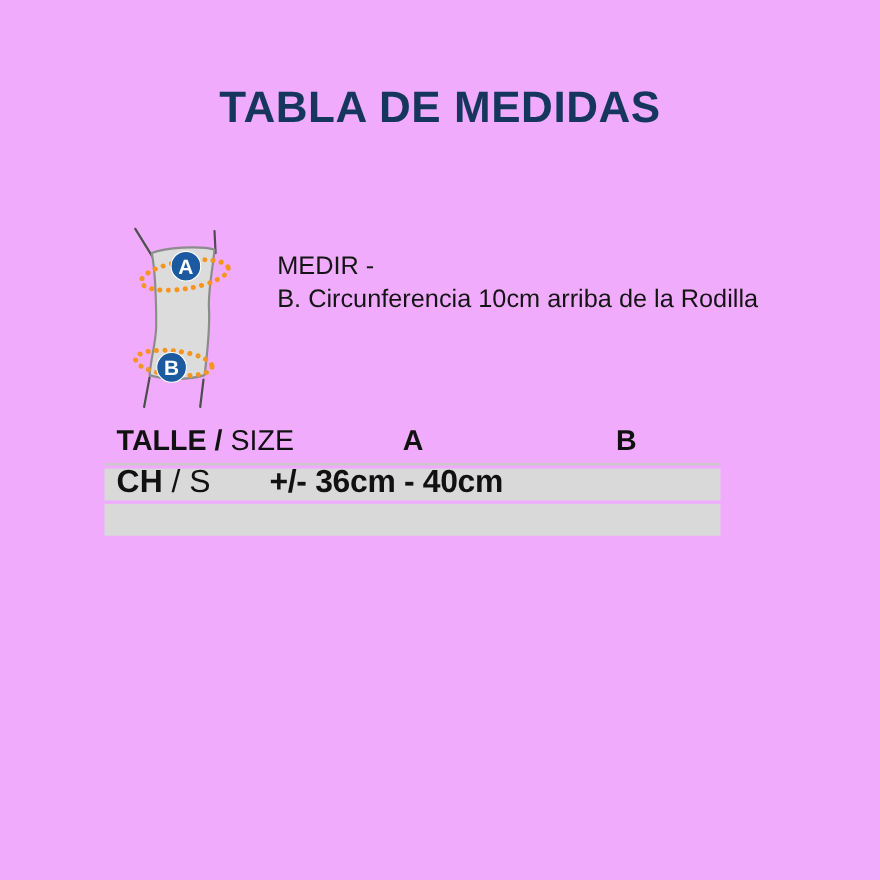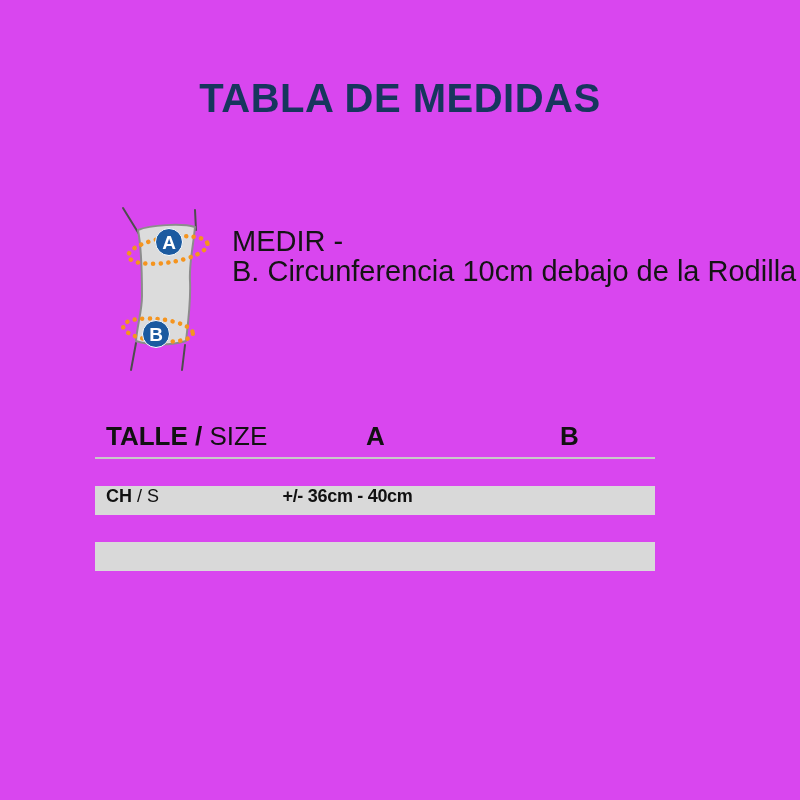--- a/index.html
+++ b/index.html
@@ -4,21 +4,21 @@
 <style>
   * { margin:0; padding:0; box-sizing:border-box; }
   html,body { width:800px; height:800px; }
   body {
     background:#ffffff;
     font-family:"Liberation Sans", sans-serif;
     color:#111111;
     position:relative;
     overflow:hidden;
   }
-  .page { position:absolute; inset:0; background:#d946ef; }
+  .page { position:absolute; inset:0; background:#f0abfc; }
 
   
   .title {
     position:absolute;
     top:76px; left:0; width:100%;
     text-align:center;
     font-size:40px;
     font-weight:bold;
     letter-spacing:0.5px;
     color:#17365d;
@@ -28,50 +28,50 @@
   .diagram { position:absolute; left:96px; top:186px; width:135px; height:192px; }
   .leg-line { stroke:#4d4d4d; stroke-width:2; stroke-linecap:round; fill:none; }
   .brace { fill:#dcdcdc; stroke:#8c8c8c; stroke-width:2; stroke-linejoin:round; }
   .dots { fill:none; stroke:#f5941e; stroke-width:4.5; stroke-linecap:round; stroke-dasharray:0.1 7.5; }
   .marker-circle { fill:#1b5aa0; stroke:#ffffff; stroke-width:1; }
   .marker-letter { fill:#ffffff; font-size:19px; font-weight:bold; text-anchor:middle; font-family:"Liberation Sans", sans-serif; }
 
   
   .instructions {
     position:absolute;
-    left:232px; top:226px;
-    font-size:29px;
+    left:252px; top:226px;
+    font-size:23px;
     line-height:30px;
     color:#141414;
   }
 
   
-  .size-table { position:absolute; left:95px; top:427px; width:560px; }
+  .size-table { position:absolute; left:95px; top:391px; width:560px; }
   .thead {
     display:flex;
     align-items:flex-end;
     height:32px;
     padding-bottom:5px;
     border-bottom:2px solid #c9c9c9;
     font-size:26px;
   }
   .col-size { width:150px; padding-left:11px; white-space:nowrap; }
   .col-a { width:205px; text-align:center; }
   .col-b { width:205px; text-align:center; }
   .bold { font-weight:bold; }
   .reg { font-weight:normal; }
   .thead .hdr-a { position:relative; left:28px; font-weight:bold; }
   .thead .hdr-b { position:relative; left:17px; font-weight:bold; }
   .trow {
     display:flex;
-    align-items:flex-start;
+    align-items:flex-end;
     height:29px;
     background:#d9d9d9;
-    margin-top:27px;
-    font-size:18px;
+    margin-top:3px;
+    font-size:29px;
   }
   .trow:first-of-type { margin-top:31px; }
   .trow .val { font-weight:bold; letter-spacing:-0.3px; white-space:nowrap; }
 </style>
 </head>
 <body>
 
 <div class="page">
 
   <h1 class="title">TABLA DE MEDIDAS</h1>
@@ -103,21 +103,21 @@
 
       <g>
         <circle class="marker-circle" cx="60" cy="148" r="13.5"></circle>
         <text class="marker-letter" x="60" y="155">B</text>
       </g>
     </svg>
   </div>
 
   <div class="instructions">
     <div class="instr-heading">MEDIR -</div>
-    <div class="instr-line">B. Circunferencia 10cm debajo de la Rodilla</div>
+    <div class="instr-line">B. Circunferencia 10cm arriba de la Rodilla</div>
   </div>
 
   <div class="size-table">
     <div class="thead">
       <div class="col-size">
         <span class="bold">TALLE /</span>
         <span class="reg">SIZE</span>
       </div>
       <div class="col-a">
         <span class="hdr-a">A</span>

